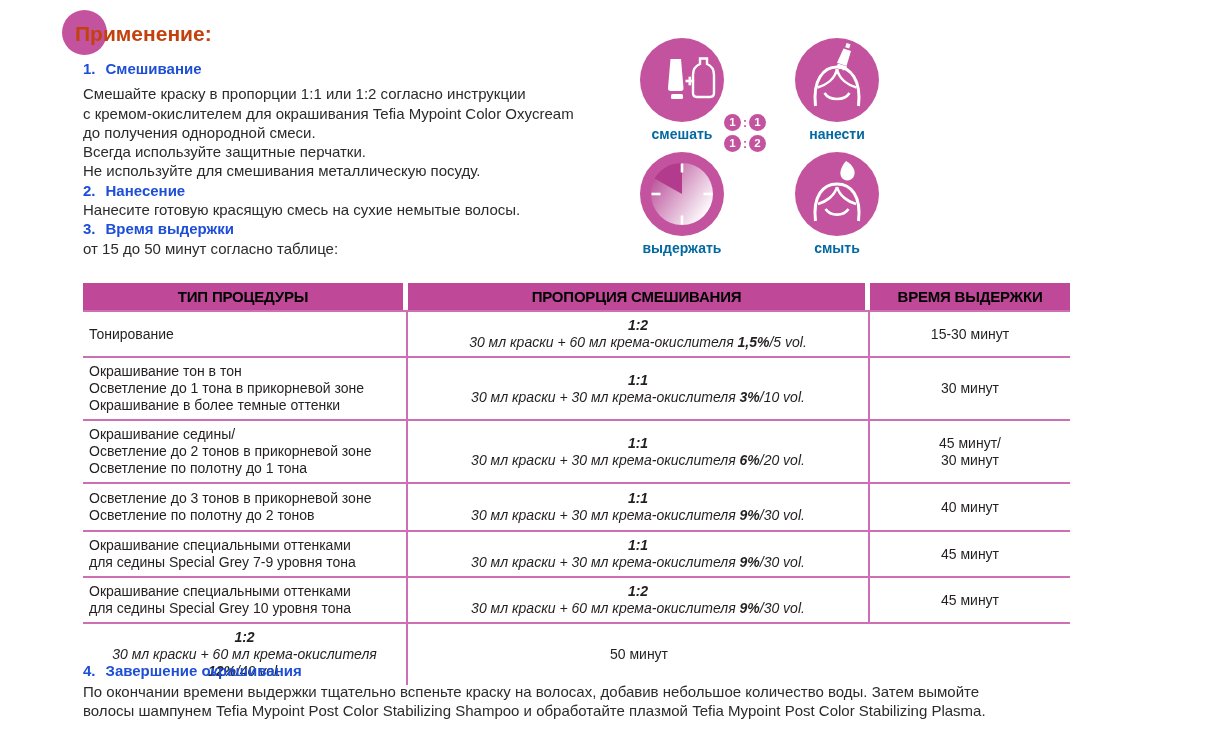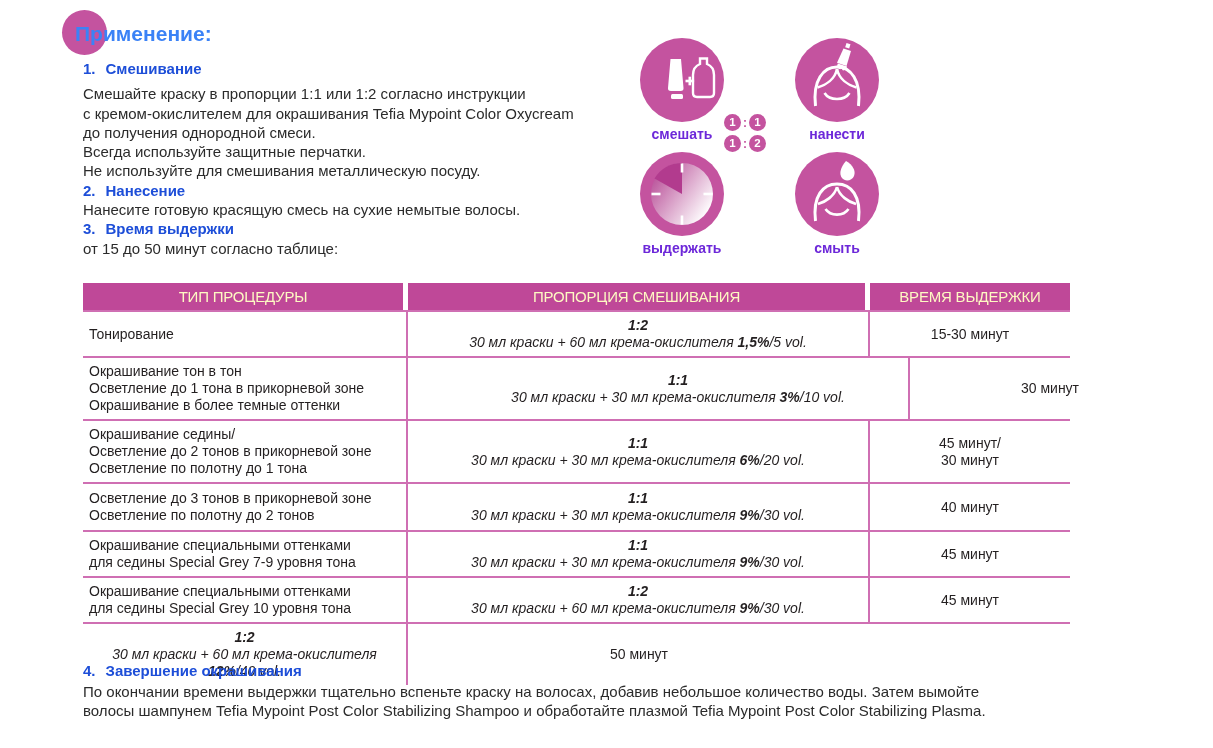--- a/index.html
+++ b/index.html
@@ -3,51 +3,51 @@
 <meta charset="utf-8">
 <style>
   html,body{margin:0;padding:0;}
   body{
     width:1213px;height:748px;background:#fff;overflow:hidden;position:relative;
     font-family:"Liberation Sans","DejaVu Sans",sans-serif;color:#2b2b2b;
   }
   .abs{position:absolute;}
   
   .title-circle{left:62px;top:10px;width:45px;height:45px;border-radius:50%;background:#c4539f;}
-  .page-title{left:75px;top:22px;font-size:21px;font-weight:bold;color:#3b82f6;}
+  .page-title{left:75px;top:22px;font-size:21px;font-weight:bold;color:#c2410c;}
   
   .steps{left:83px;top:59px;width:575px;font-size:15px;line-height:19.3px;}
   .steps p{margin:0;white-space:pre-line;}
   .step-heading{font-weight:bold;color:#1d4ed8;}
   .step-heading.gap{margin-bottom:6px;}
   .step-heading .hl{margin-left:10px;}
   
   .icon-group{width:84px;text-align:center;}
   .icon-group svg{display:block;width:84px;height:84px;}
-  .icon-label{margin-top:4px;font-size:14px;font-weight:bold;color:#6d28d9;}
+  .icon-label{margin-top:4px;font-size:14px;font-weight:bold;color:#0369a1;}
   .badges{left:724px;top:113px;}
   .badge-row{height:19px;margin-bottom:2px;display:flex;align-items:center;}
   .bd{display:inline-block;width:17px;height:17px;border-radius:50%;background:#c4539f;
       color:#fff;font-weight:bold;font-size:11.5px;line-height:17px;text-align:center;}
   .bc{color:#c4539f;font-weight:bold;font-size:12px;margin:0 2px;}
   
   .proc-table{left:83px;top:283px;width:987px;font-size:14px;color:#231f20;}
   .thead,.tr{display:grid;grid-template-columns:325px 462px 200px;}
-  .th{background:#bf4898;color:#fef9c3;height:27px;line-height:27px;text-align:center;
-      font-size:15px;letter-spacing:-0.2px;box-sizing:border-box;}
+  .th{background:#bf4898;color:#000000;height:27px;line-height:27px;text-align:center;
+      font-size:15px;letter-spacing:-0.2px;box-sizing:border-box;font-weight:bold;}
   .th.gapR{border-right:5px solid #fff;}
   .tr{border-top:2px solid #cf6fb3;}
   .tr:first-child{border-top:none;}
   .td{box-sizing:border-box;display:flex;flex-direction:column;justify-content:center;
       padding:5px 6px;line-height:17px;}
   .td1{align-items:flex-start;border-right:2px solid #cf6fb3;white-space:pre-line;}
   .td2{align-items:center;text-align:center;border-right:2px solid #cf6fb3;font-style:italic;}
   .td3{align-items:center;text-align:center;white-space:pre-line;}
   .ratio{font-weight:bold;}
-  .r1{min-height:40px;} .r2{min-height:60px;gap:40px;} .r3{min-height:53px;} .r4{min-height:46px;}
+  .r1{min-height:40px;} .r2{min-height:60px;} .r3{min-height:53px;} .r4{min-height:46px;}
   .r5{min-height:44px;} .r6{min-height:43px;} .r7{min-height:44px;}
   
   .finish{left:83px;top:661px;width:1075px;font-size:15px;line-height:19px;}
   .finish p{margin:2px 0 0 0;white-space:pre-line;}
 </style>
 </head>
 <body>
 
 <div class="abs title-circle"></div>
 <div class="abs page-title">Применение:</div>

